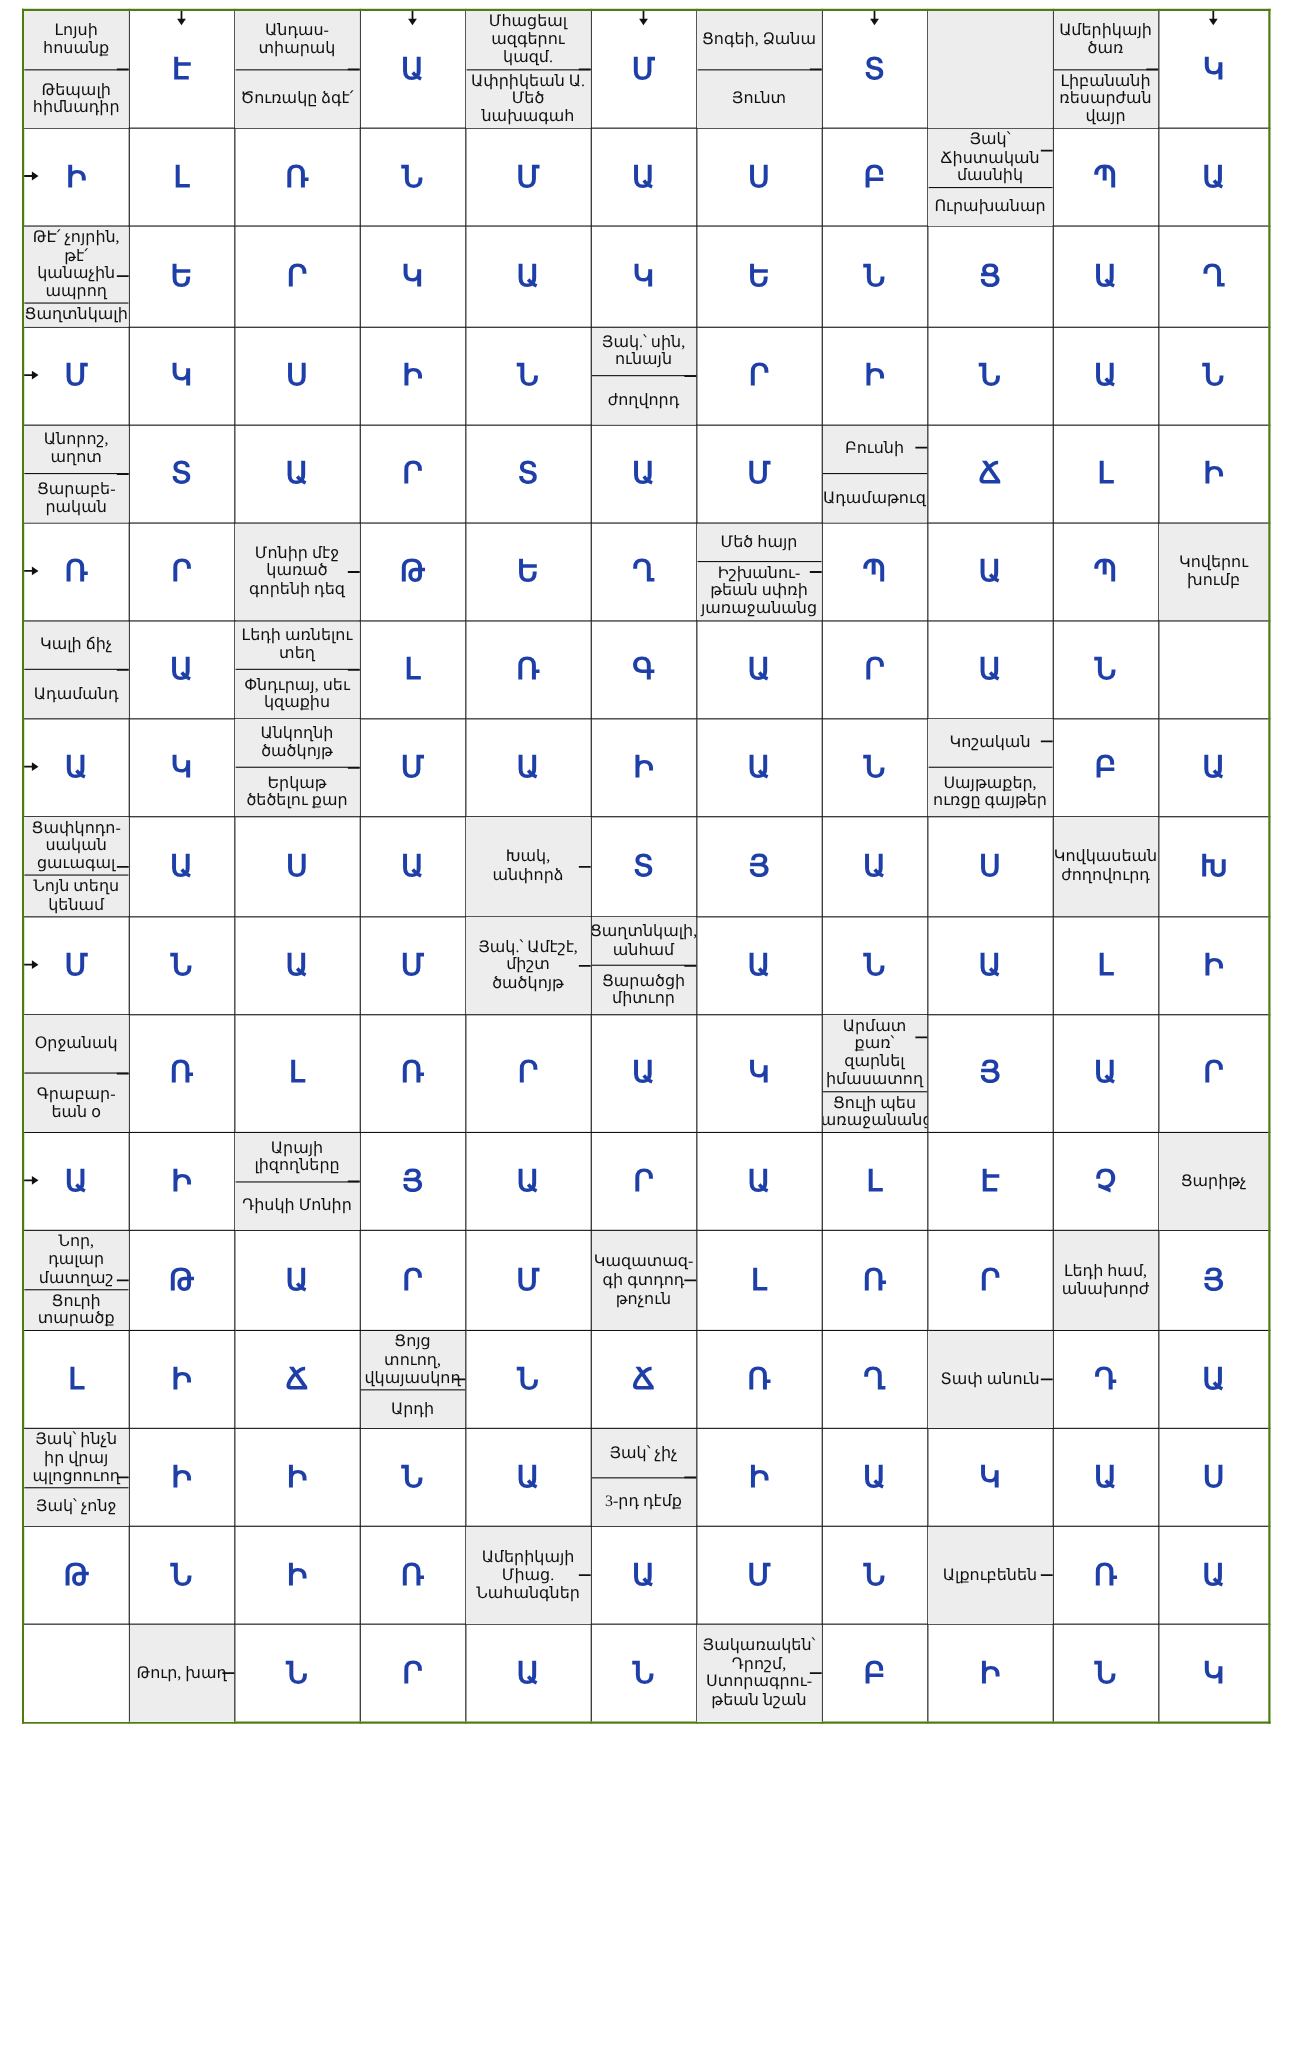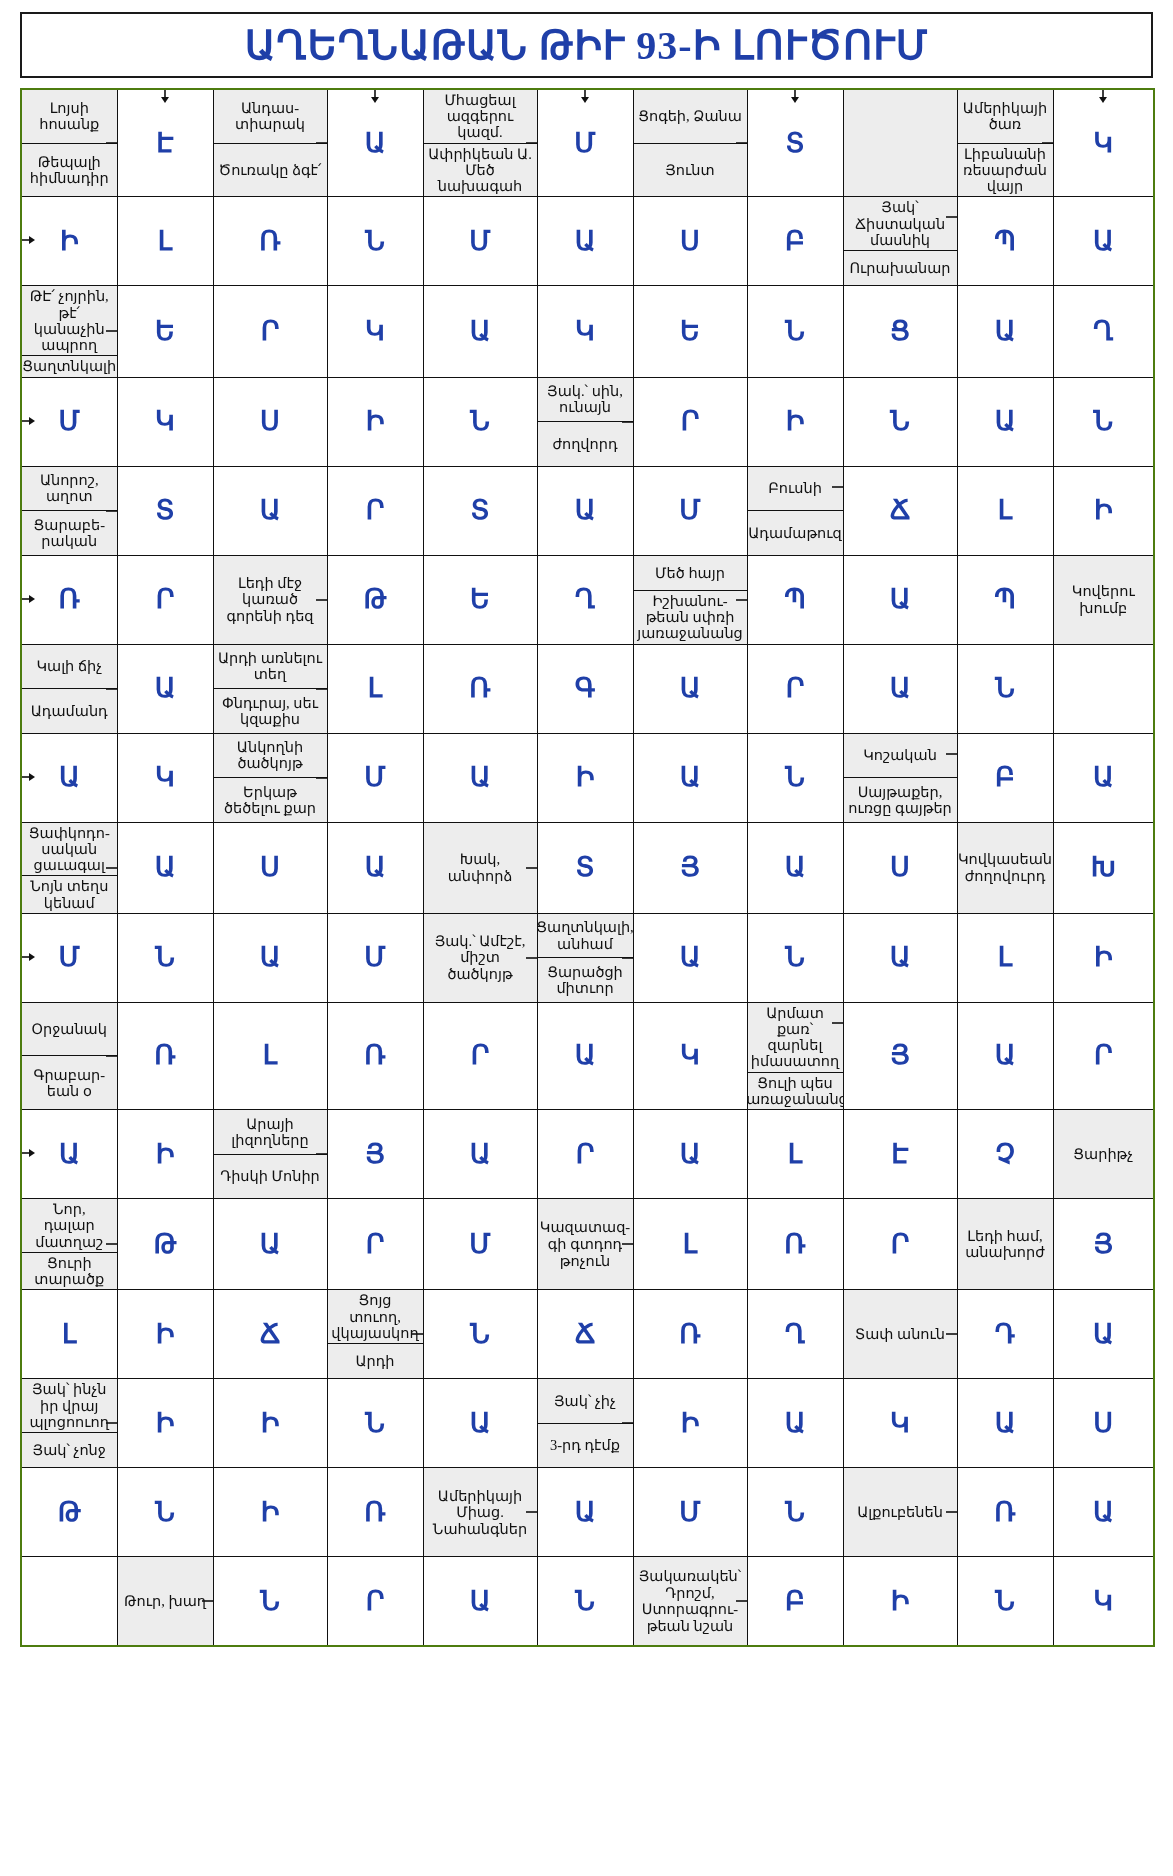--- a/index.html
+++ b/index.html
@@ -151,23 +151,20 @@
     left: 1px;
     top: 50%;
     transform: translateY(-50%);
   }
 </style>
 </head>
 <body>
 
 <div class="page">
 
-  <div class="title-banner">
-    <div class="title-text">ԱՂԵՂՆԱԹԱՆ ԹԻՒ 93-Ի ԼՈՒԾՈՒՄ</div>
-  </div>
 
   <table class="grid" id="grid">
     <colgroup>
       <col class="c0">
         <col class="c1">
         <col class="c2">
         <col class="c3">
         <col class="c4">
         <col class="c5">
       <col class="c6">
@@ -373,21 +370,21 @@
           <td class="letter"><span>Լ</span></td>
           <td class="letter"><span>Ի</span></td>
         </tr>
         <tr>
           <td class="letter"><span>Ռ</span><span class="mk left" style="left: -6px;"><svg width="20" height="12" viewBox="0 0 20 12">
                 <path d="M0 6 H14" stroke="#111" stroke-width="1.6" fill="none"></path>
                 <path d="M13 2 L19 6 L13 10 Z" fill="#111"></path>
               </svg></span></td>
           <td class="letter"><span>Ր</span></td>
           <td class="clue">
-            <div class="clue-single">Լեդի մէջ կառած գորենի դեզ</div>
+            <div class="clue-single">Մոնիր մէջ կառած գորենի դեզ</div>
             <span class="arrow right">
               <svg width="20" height="12" viewBox="0 0 20 12">
                 <path d="M0 6 H14" stroke="#111" stroke-width="1.6" fill="none"></path>
                 <path d="M13 2 L19 6 L13 10 Z" fill="#111"></path>
               </svg>
             </span>
           </td>
           <td class="letter"><span>Թ</span></td>
           <td class="letter"><span>Ե</span></td>
           <td class="letter"><span>Ղ</span></td>
@@ -419,21 +416,21 @@
             <span class="arrow right">
               <svg width="20" height="12" viewBox="0 0 20 12">
                 <path d="M0 6 H14" stroke="#111" stroke-width="1.6" fill="none"></path>
                 <path d="M13 2 L19 6 L13 10 Z" fill="#111"></path>
               </svg>
             </span>
           </td>
           <td class="letter"><span>Ա</span></td>
           <td class="clue">
             <div class="clue-wrap">
-              <div class="clue-part">Արդի առնելու տեղ</div>
+              <div class="clue-part">Լեդի առնելու տեղ</div>
               <div class="clue-part sep">Փնդւրայ, սեւ կզաքիս</div>
             </div>
             <span class="arrow right">
               <svg width="20" height="12" viewBox="0 0 20 12">
                 <path d="M0 6 H14" stroke="#111" stroke-width="1.6" fill="none"></path>
                 <path d="M13 2 L19 6 L13 10 Z" fill="#111"></path>
               </svg>
             </span>
           </td>
           <td class="letter"><span>Լ</span></td>

